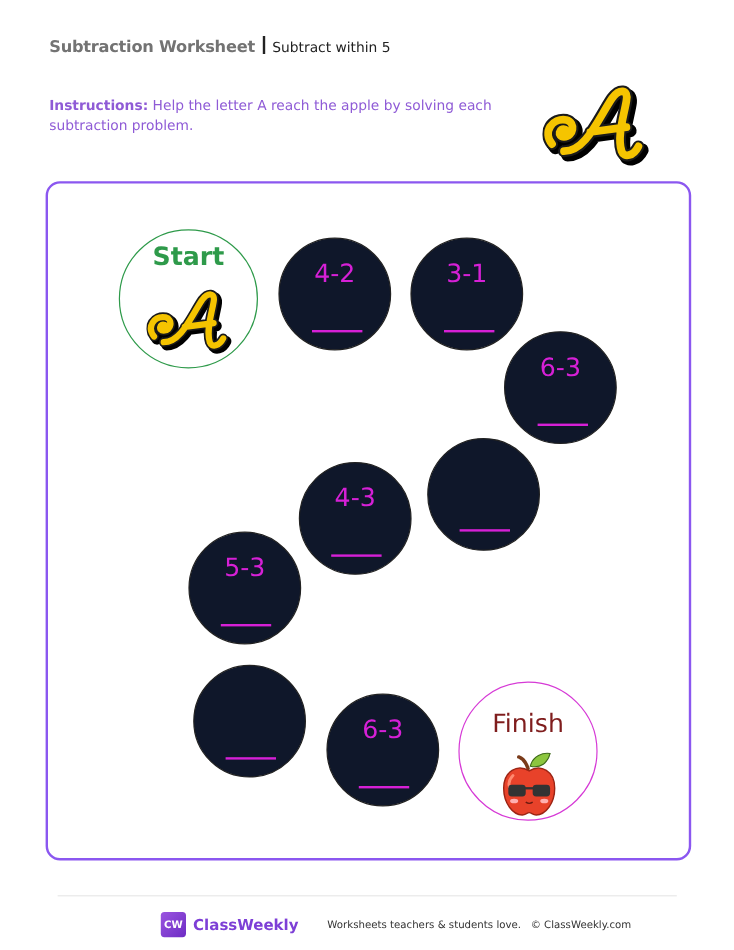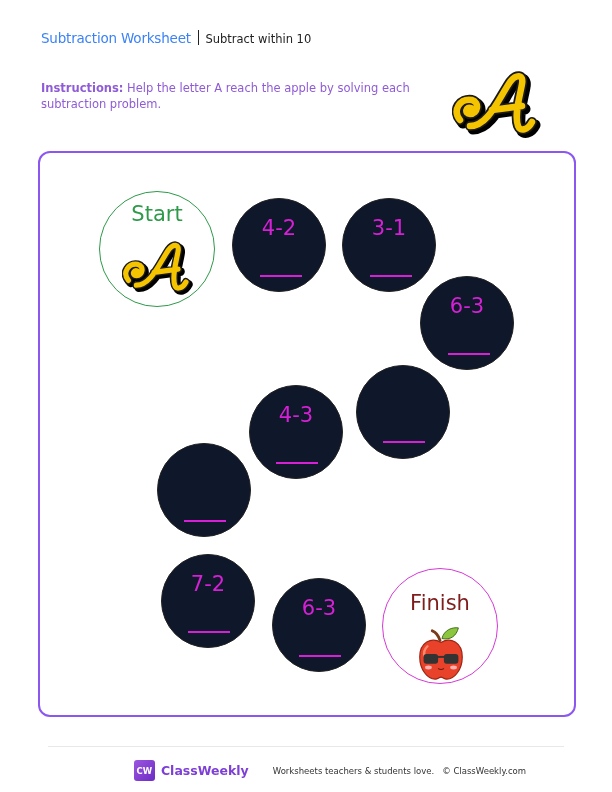--- a/index.html
+++ b/index.html
@@ -1,46 +1,46 @@
 <!DOCTYPE html>
 <html><head>
   <meta charset="utf-8">
   <style>
     html, body { margin: 0; padding: 0; background: #ffffff; }
     body { width: 612px; height: 792px; position: relative; overflow: hidden; font-family: "DejaVu Sans", sans-serif; }
     .header { position: absolute; left: 41px; top: 28px; display: flex; align-items: baseline; }
-    .title { font-size: 13.5px; font-weight: normal; color: #3b82f6; letter-spacing: -0.2px; }
+    .title { font-size: 13.5px; font-weight: bold; color: #737373; letter-spacing: -0.2px; }
     .sep { display: inline-block; width: 1.5px; height: 15px; background: #222; margin: 0 6px 0 7px; position: relative; top: 2px; }
     .subtitle { font-size: 11.5px; color: #222; }
     .instructions { position: absolute; left: 41px; top: 80px; width: 370px; font-size: 11.5px; line-height: 16px; color: #8f5bd6; }
     .instructions b { font-weight: bold; }
     .deco-a { position: absolute; left: 452px; top: 70px; width: 90px; height: 74px; }
     .frame { position: absolute; left: 38px; top: 151px; width: 534px; height: 562px; border: 2.5px solid #8b57f0; border-radius: 12px; }
     .node { position: absolute; border-radius: 50%; box-sizing: border-box; }
     .prob { background: #0f172a; border: 1.2px solid #222; }
     .prob .expr { position: absolute; left: 0; right: 0; text-align: center; color: #d620d6; font-family: "DejaVu Sans", sans-serif; font-size: 21px; }
     .prob .line { position: absolute; height: 1.6px; background: #d620d6; }
     .start { border: 1.2px solid #2e9a4a; background: #fff; }
-    .start .lbl { position: absolute; left: 0; right: 0; text-align: center; color: #2e9a4a; font-size: 21px; }
+    .start .lbl { position: absolute; left: 0; right: 0; text-align: center; color: #2e9a4a; font-size: 21px; font-weight: bold; }
     .finish { border: 1.2px solid #d63ad6; background: #fff; }
     .finish .lbl { position: absolute; left: 0; right: 0; text-align: center; color: #7f1d1d; font-size: 21px; }
     .footer-rule { position: absolute; left: 48px; top: 746px; width: 516px; height: 1px; background: #e8e8e8; }
     .footer { position: absolute; left: 0; right: 0; top: 760px; display: flex; justify-content: center; align-items: center; padding-left: 48px; }
     .logo-box { width: 21px; height: 21px; border-radius: 3px; background: linear-gradient(135deg, #9b55e0, #6d2cc4); color: #fff; font-size: 8.5px; font-weight: bold; display: flex; align-items: center; justify-content: center; }
     .brand { color: #7d3fd6; font-weight: bold; font-size: 12.5px; margin-left: 6px; margin-right: 24px; }
     .tagline { font-size: 8.5px; color: #333; }
     .copy { font-size: 8.5px; color: #333; margin-left: 8px; }
   </style>
 </head>
 <body>
 
 <div class="header">
   <span class="title">Subtraction Worksheet</span>
   <span class="sep"></span>
-  <span class="subtitle">Subtract within 10</span>
+  <span class="subtitle">Subtract within 5</span>
 </div>
 
 <div class="instructions">
   <b>Instructions:</b><span> Help the letter A reach the apple by solving each subtraction problem.</span>
 </div>
 
 <svg class="deco-a" viewBox="0 0 90 74">
   <g transform="translate(3,3)">
     <path d="M8 50 C0 40 8 28 20 30 C28 32 26 44 18 44 C12 44 14 36 19 38 M18 56 C36 56 46 30 58 12 C64 4 72 4 70 14 C68 26 62 44 66 56 C68 62 76 60 80 52 M40 40 L70 36" fill="none" stroke="#000" stroke-width="11" stroke-linecap="round" stroke-linejoin="round"></path>
   </g>
@@ -79,25 +79,25 @@
 <div class="node prob" style="left:356px;top:365px;width:94px;height:94px;">
   <div class="line" style="left:26px;top:75px;width:42px;"></div>
 </div>
 
 <div class="node prob" style="left:249px;top:385px;width:94px;height:94px;">
   <span class="expr" style="top:17px;">4-3</span>
   <div class="line" style="left:26px;top:76px;width:42px;"></div>
 </div>
 
 <div class="node prob" style="left:157px;top:443px;width:94px;height:94px;">
+  <span class="expr" style="top:17px;">5-3</span>
   <div class="line" style="left:26px;top:76px;width:42px;"></div>
 </div>
 
 <div class="node prob" style="left:161px;top:554px;width:94px;height:94px;">
-  <span class="expr" style="top:17px;">7-2</span>
   <div class="line" style="left:26px;top:76px;width:42px;"></div>
 </div>
 
 <div class="node prob" style="left:272px;top:578px;width:94px;height:94px;">
   <span class="expr" style="top:17px;">6-3</span>
   <div class="line" style="left:26px;top:76px;width:42px;"></div>
 </div>
 
 <div class="node finish" style="left:382px;top:568px;width:116px;height:116px;">
   <span class="lbl" style="top:22px;">Finish</span>

